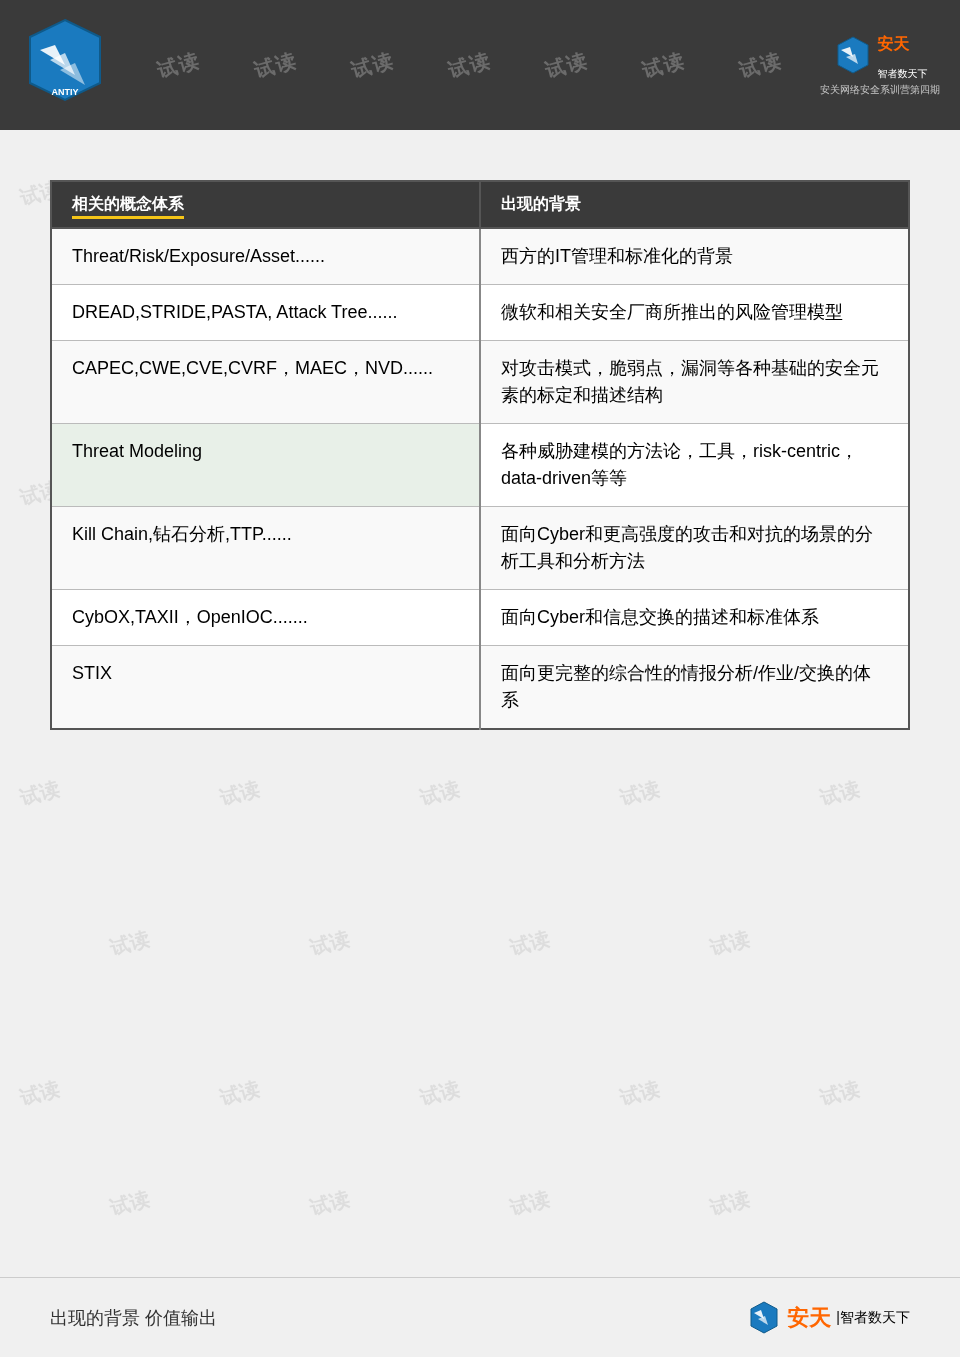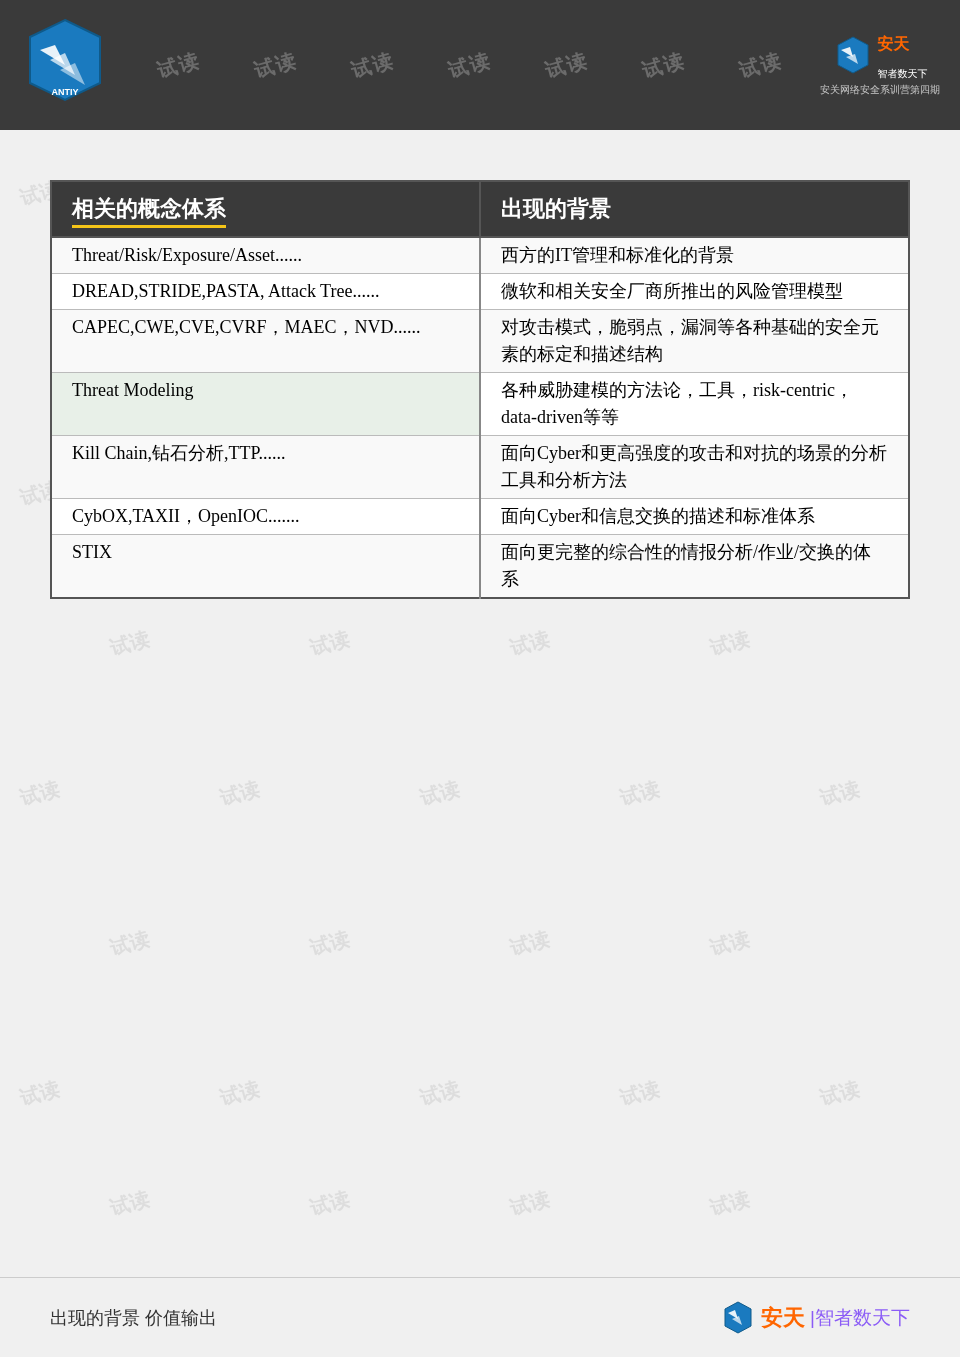--- a/index.html
+++ b/index.html
@@ -112,33 +112,32 @@
       border-collapse: collapse;
       border: 2px solid #555;
       background: white;
     }
 
     .data-table th {
       background: #3a3a3a;
       color: #ffffff;
       padding: 12px 20px;
       text-align: left;
-      font-size: 22px;
+      font-size: 16px;
       font-weight: bold;
       border: 2px solid #555;
       width: 50%;
     }
 
     .data-table td {
-      padding: 4px 20px;
+      padding: 14px 20px;
       font-size: 18px;
       vertical-align: top;
       border: 1px solid #bbb;
       line-height: 1.5;
-      font-family: Liberation Serif, serif;
     }
 
     .data-table tr:nth-child(odd) td {
       background: #f9f9f9;
     }
 
     .data-table tr:nth-child(even) td {
       background: #ffffff;
     }
 
@@ -180,22 +179,22 @@
       gap: 5px;
     }
 
     .footer-logo-text {
       font-size: 22px;
       font-weight: bold;
       color: #1a5276;
     }
 
     .footer-logo-sub {
-      font-size: 19px;
-      color: #8b5cf6;
+      font-size: 14px;
+      color: #000000;
     }
   </style>
 </head>
 <body>
 
 <div class="header">
   <div class="header-logo">
     <svg viewBox="0 0 90 90" width="90" height="90">
 
       <polygon points="45,5 80,22 80,68 45,85 10,68 10,22" fill="#1a7abf" stroke="#0f5a8a" stroke-width="2"></polygon>

